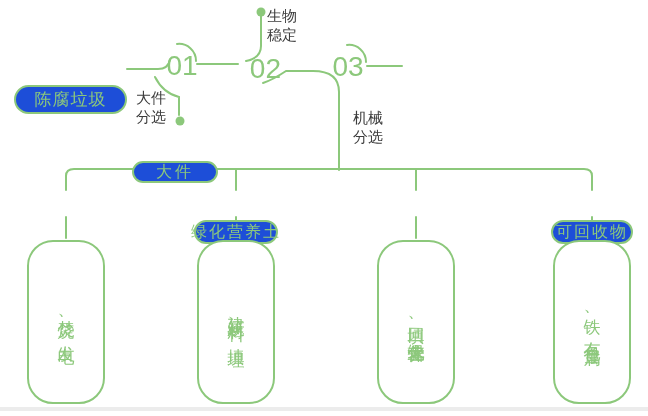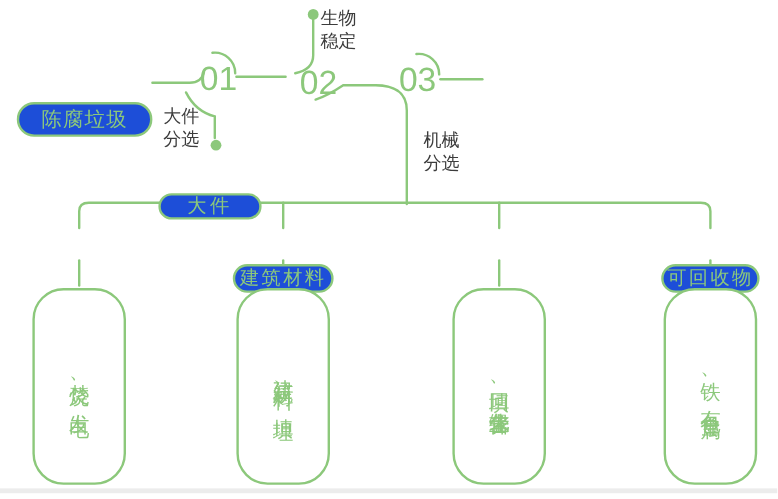--- a/index.html
+++ b/index.html
@@ -99,21 +99,21 @@
   <div class="lbl jixie">
     <span>机械</span>
     <span>分选</span>
   </div>
 
   <div class="pill daijian">
     <span>大件</span>
   </div>
 
   <div class="pill cat cat2">
-    <span>建筑材料</span>
+    <span>绿化营养土</span>
   </div>
   <div class="pill cat cat4">
     <span>可回收物</span>
   </div>
 
   <div class="tallbox b1">
     <span class="vtext">焚烧、发电</span>
   </div>
   <div class="tallbox b2">
     <span class="vtext">建筑材料、填埋</span>

